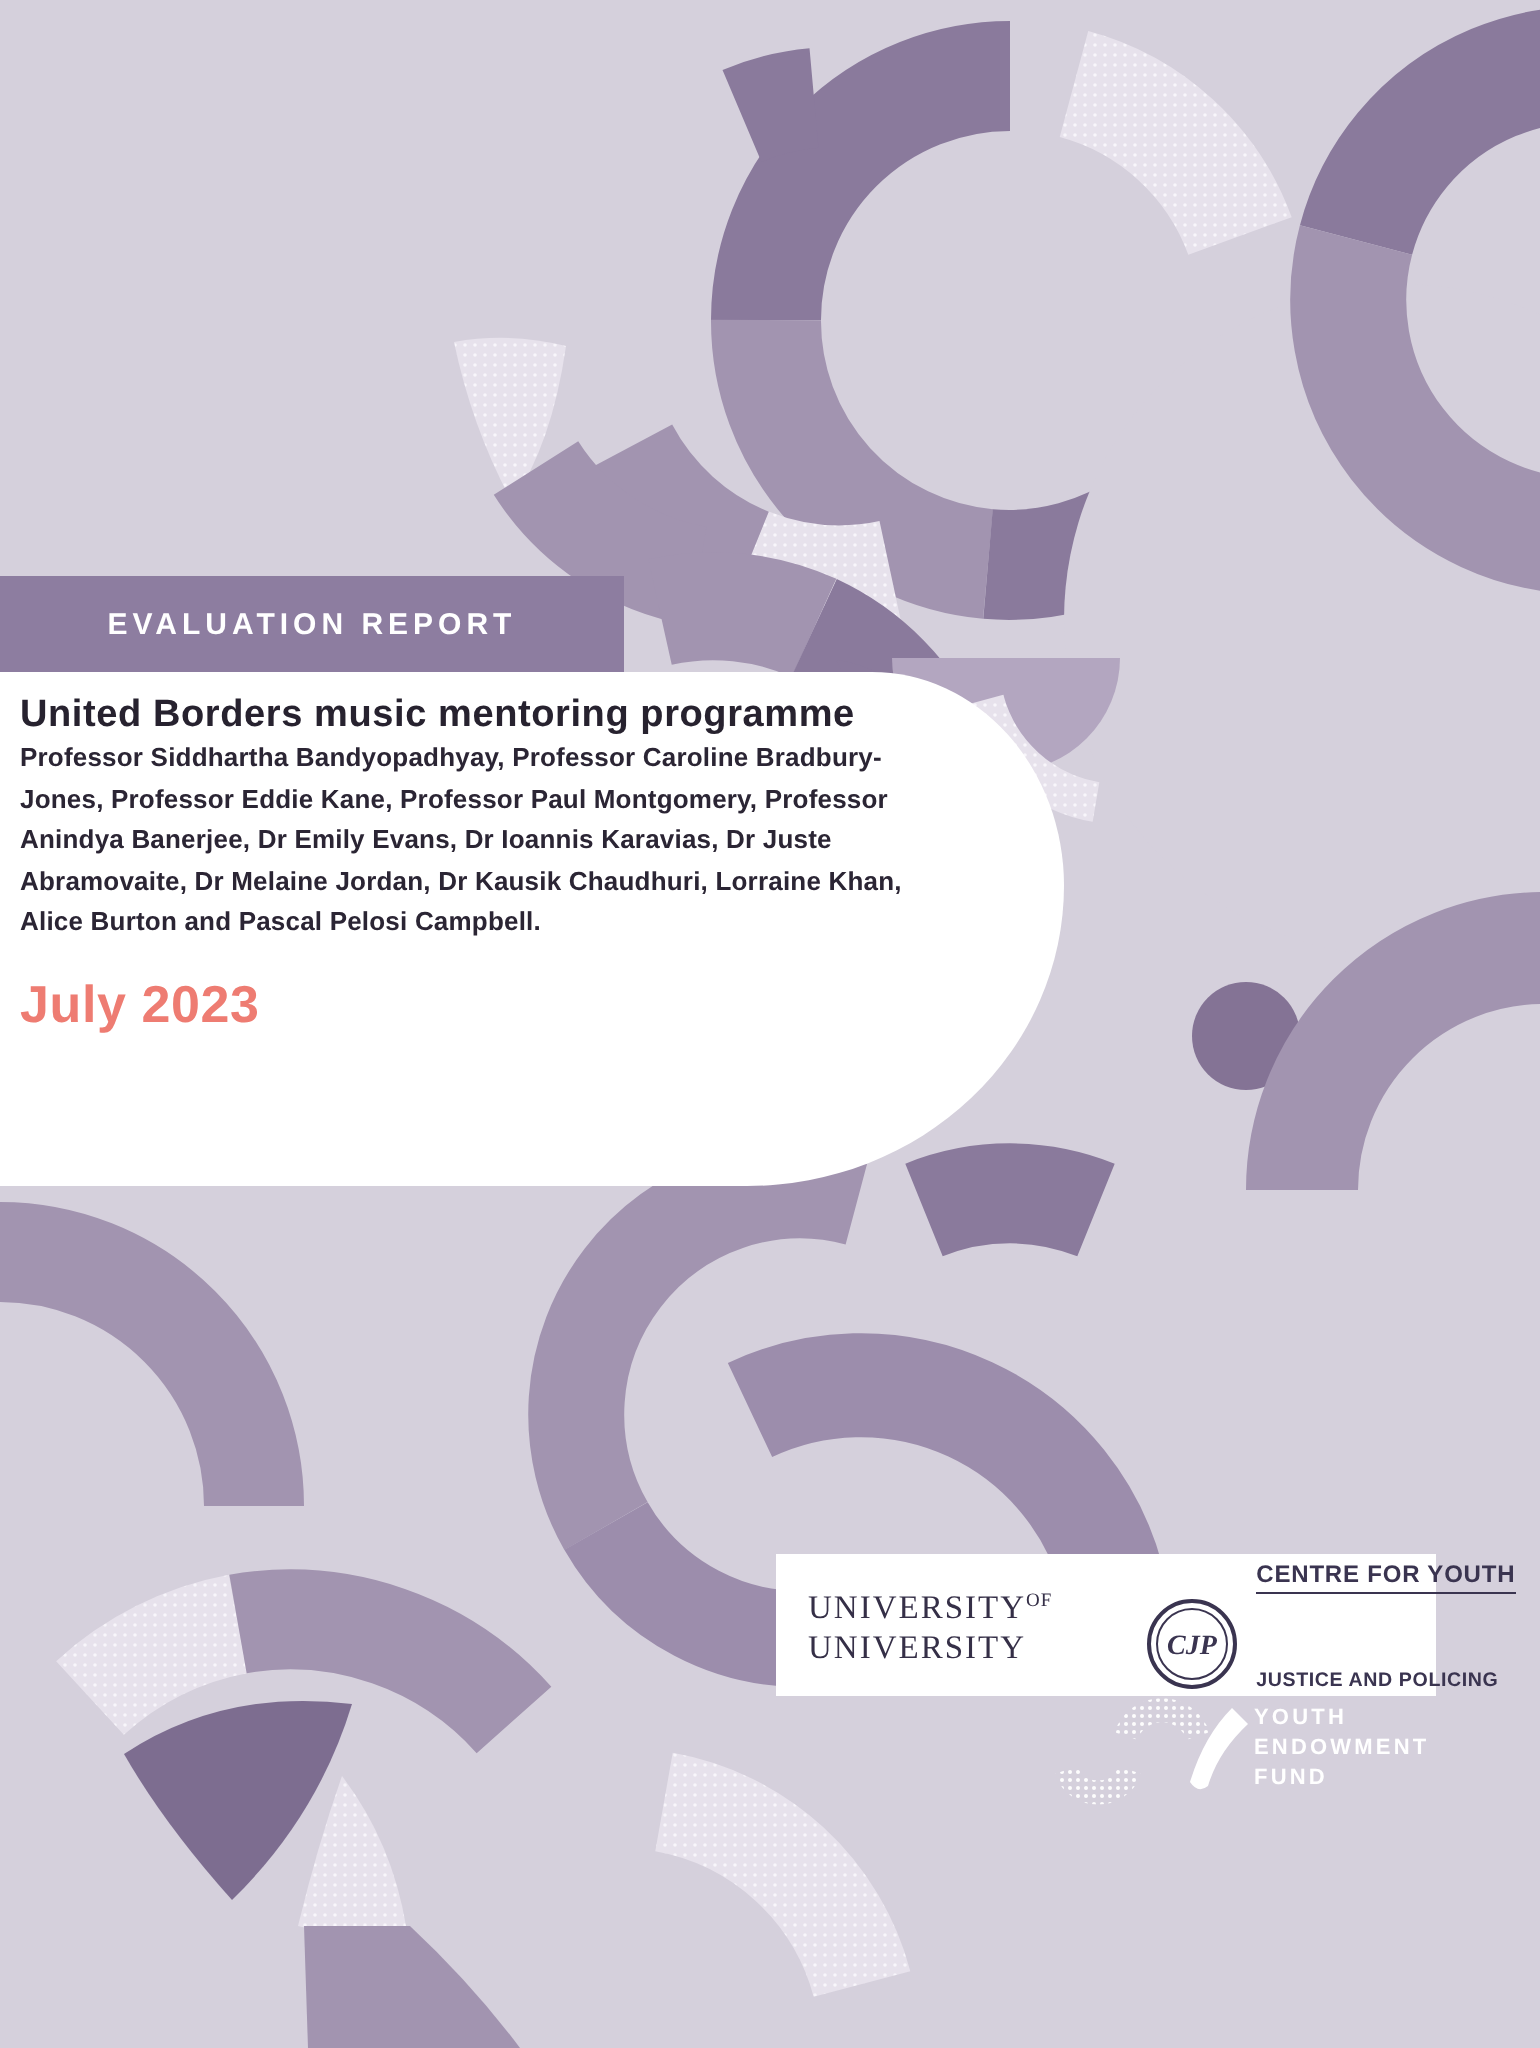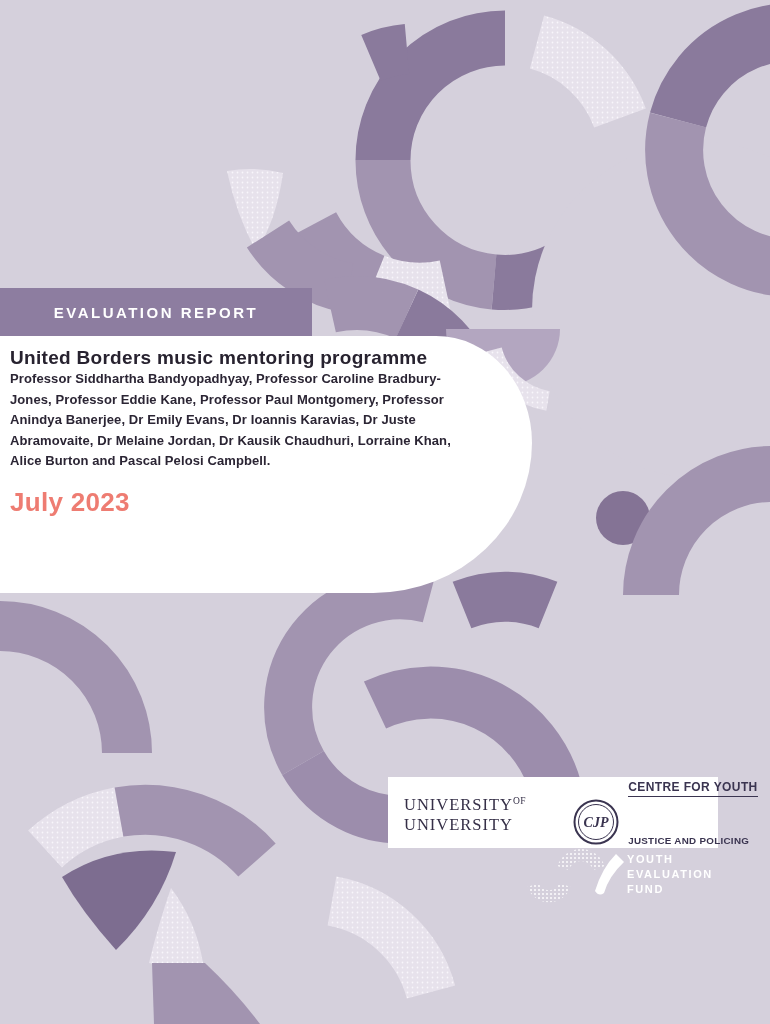--- a/index.html
+++ b/index.html
@@ -140,18 +140,18 @@
         <pattern id="dotsw" width="4" height="4" patternUnits="userSpaceOnUse">
           <circle cx="2" cy="2" r="1" fill="#ffffff"></circle>
         </pattern>
       </defs>
       <path d="M40,37 A17 17 0 0 1 8,37" fill="none" stroke="url(#dotsw)" stroke-width="12" opacity="0.95"></path>
       <path d="M38,20 A19 19 0 0 1 74,20" fill="none" stroke="url(#dotsw)" stroke-width="12" opacity="0.95"></path>
       <path d="M70,43 Q77,20 91,6 L99,14 Q84,28 79,45 Q74,49 70,43 Z" fill="#ffffff"></path>
     </svg>
     <div class="yef-wordmark">
       <div>YOUTH</div>
-      <div>EVALUATION</div>
+      <div>ENDOWMENT</div>
       <div>FUND</div>
     </div>
   </div>
 
 </div>
 
 </body></html>

